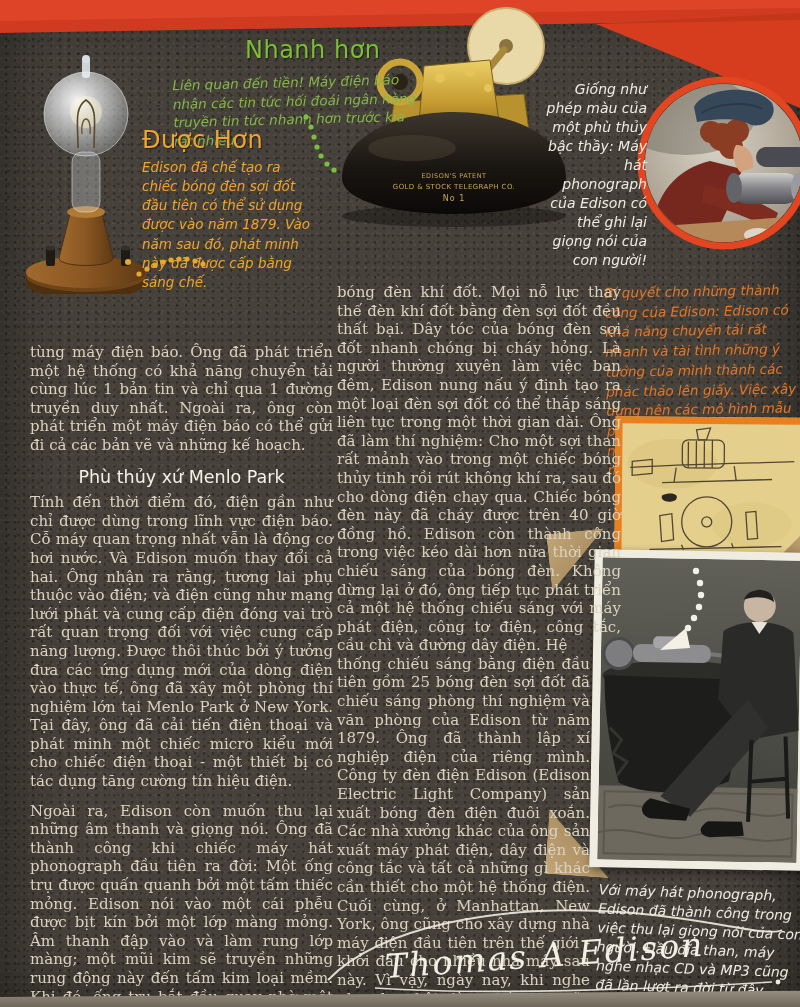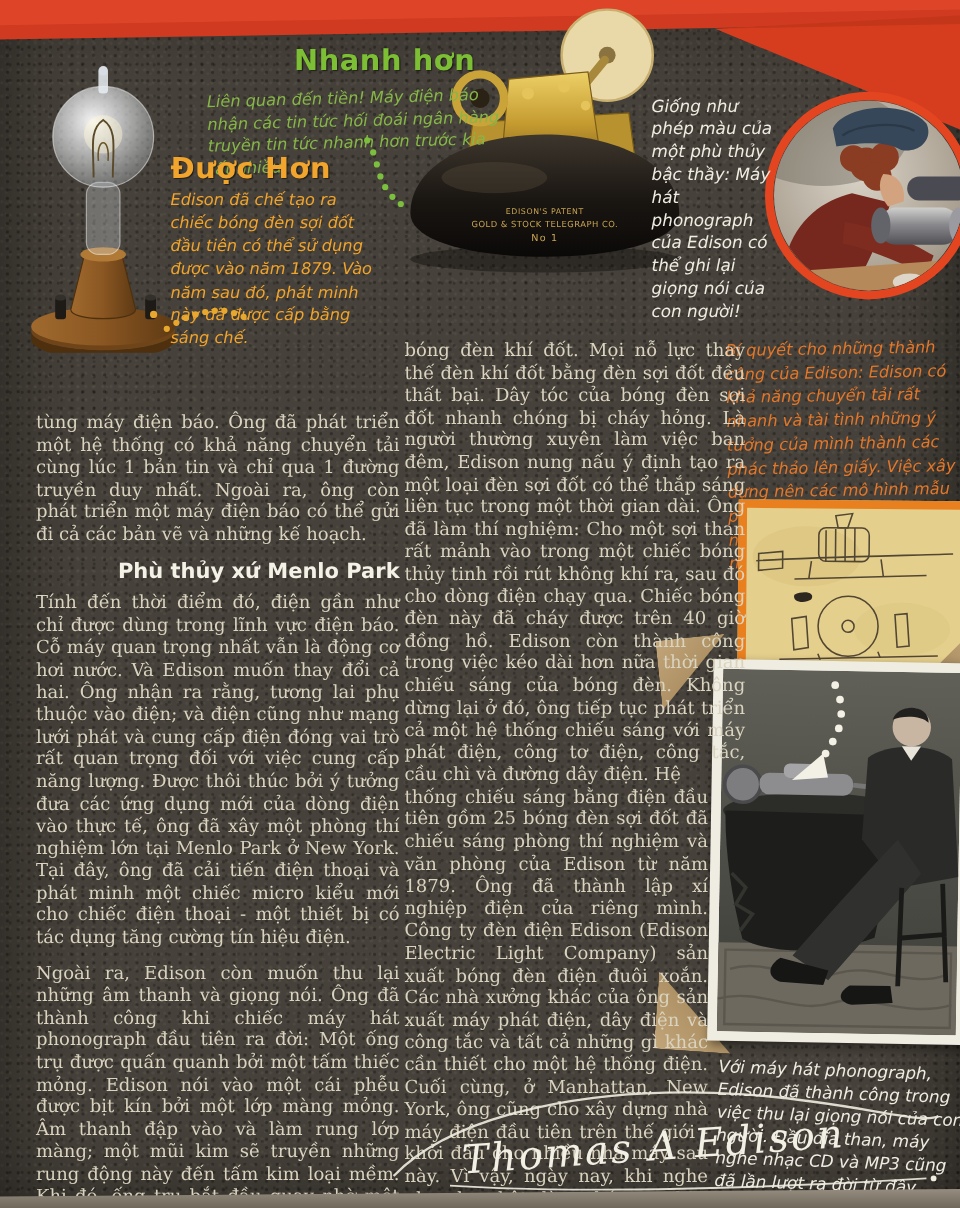--- a/index.html
+++ b/index.html
@@ -17,29 +17,29 @@
   }
   .abs{position:absolute;}
   .bodytext{
     font-family:"DejaVu Serif", serif;
     font-size:15px;line-height:18.6px;color:#d9d3bf;
     text-align:justify;
     margin-top:40px;
   }
   .bodytext p{margin:0 0 11px 0;}
   .colhead{
-    font-family:"DejaVu Sans", sans-serif;font-weight:bold;
-    font-size:17.5px;color:#f4f1e6;margin:13px 0 7px 0;text-align:right;
+    font-family:"DejaVu Sans", sans-serif;font-weight:normal;
+    font-size:17.5px;color:#f4f1e6;margin:13px 0 7px 0;text-align:center;
   }
   .note{font-style:italic;}
   .note-green{color:#86b648;font-size:13.5px;line-height:1.38;}
   .note-orange{color:#f0a42c;font-size:13.5px;line-height:1.42;}
   .note-white{color:#efece2;font-size:14px;line-height:1.36;}
   .note-rust{color:#e2772a;font-size:13.5px;line-height:1.46;}
-  .bigtitle{font-weight:bold;font-size:24px;letter-spacing:.5px;
+  .bigtitle{font-weight:normal;font-size:24px;letter-spacing:.5px;
     text-shadow:1px 1px 1px rgba(0,0,0,.55);text-align:right;}
   .title-green{color:#7cbf34;}
   .title-orange{color:#f2a52c;}
   .corner{width:0;height:0;}
 </style>
 </head>
 <body>
 
 <div id="page">
 
@@ -159,21 +159,21 @@
     </g>
     <circle cx="88" cy="88" r="83" fill="none" stroke="#e2451f" stroke-width="7"></circle>
   </svg>
 
   <div class="abs bigtitle title-green" style="left:245px;top:36px;">Nhanh hơn</div>
   <div class="abs note note-green" style="left:173px;top:73px;width:252px;transform:rotate(-1.5deg);">Liên quan đến tiền! Máy điện báo nhận các tin tức hối đoái ngân hàng truyền tin tức nhanh hơn trước kia rất nhiều.</div>
 
   <div class="abs bigtitle title-orange" style="left:142px;top:126px;">Được Hơn</div>
   <div class="abs note note-orange" style="left:142px;top:158px;width:172px;">Edison đã chế tạo ra chiếc bóng đèn sợi đốt đầu tiên có thể sử dụng được vào năm 1879. Vào năm sau đó, phát minh này đã được cấp bằng sáng chế.</div>
 
-  <div class="abs note note-white" style="left:543px;top:80px;width:104px;">Giống như phép màu của một phù thủy bậc thầy: Máy hát phonograph của Edison có thể ghi lại giọng nói của con người!</div>
+  <div class="abs note note-white" style="left:543px;top:80px;width:104px;text-align:right;">Giống như phép màu của một phù thủy bậc thầy: Máy hát phonograph của Edison có thể ghi lại giọng nói của con người!</div>
 
   <div class="abs note note-rust" style="left:606px;top:282px;width:198px;transform:rotate(-1deg);">Bí quyết cho những thành công của Edison: Edison có khả năng chuyển tải rất nhanh và tài tình những ý tưởng của mình thành các phác thảo lên giấy. Việc xây dựng nên các mô hình mẫu prototype sau đó là của những người thợ cơ khí lành nghề giúp việc cho Edison.</div>
 
   <div class="abs" style="left:615px;top:417px;width:182px;height:134px;border:7px solid #e8801f;background:#e5cf8d;transform:rotate(0.5deg);">
     <svg width="182" height="134" viewBox="0 0 182 134">
       <ellipse cx="50" cy="40" rx="45" ry="25" fill="#d8c27c" opacity="0.5"></ellipse>
       <ellipse cx="130" cy="100" rx="40" ry="22" fill="#d8c27c" opacity="0.4"></ellipse>
       <g fill="none" stroke="#42382a" stroke-width="1.3" opacity="0.9">
         <path d="M8,44 C50,41 120,39 172,37"></path>
         <path d="M10,38 L30,36 L30,50 L10,52 Z"></path>

